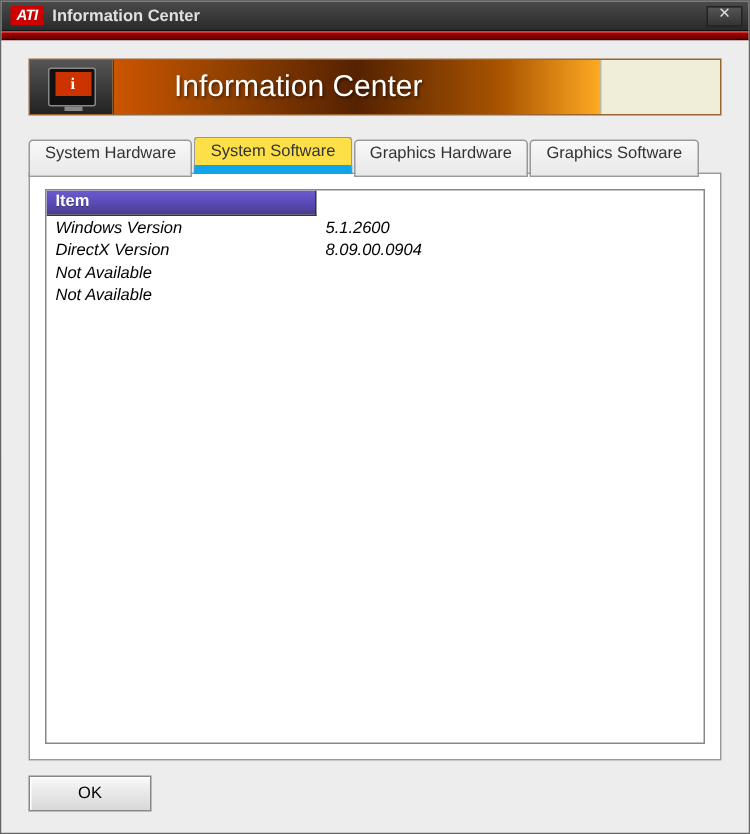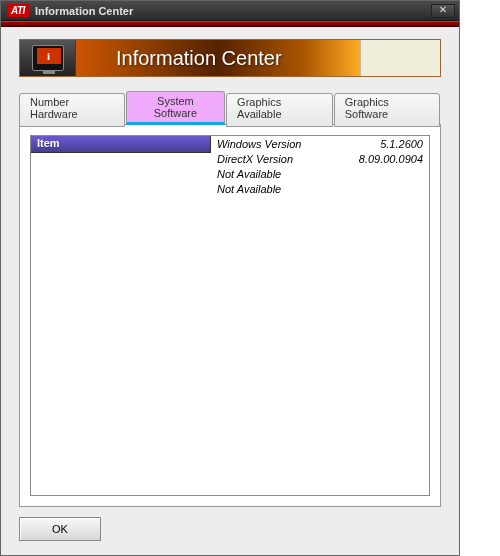--- a/index.html
+++ b/index.html
@@ -5,21 +5,21 @@
     * { box-sizing: border-box; margin: 0; padding: 0; }
     body {
       width: 500px;
       height: 556px;
       font-family: Tahoma, Arial, sans-serif;
       font-size: 11px;
       background: #ffffff;
       overflow: hidden;
     }
     .window {
-      width: 460px;
+      width: 500px;
       height: 556px;
       border: 1px solid #666;
       background: linear-gradient(#f0f0f0, #e8e8e8);
       display: flex;
       flex-direction: column;
       box-shadow: inset 1px 1px 0 #fff;
     }
     .titlebar {
       height: 20px;
       background: linear-gradient(to bottom, #4a4a4a 0%, #3a3a3a 50%, #2a2a2a 100%);
@@ -144,22 +144,22 @@
       border: 1px solid #999;
       background: linear-gradient(#f8f8f8,#e8e8e8);
       font-size: 11px;
       border-top-left-radius: 3px;
       border-top-right-radius: 3px;
       margin-right: 1px;
       cursor: pointer;
       color: #333;
     }
     .tab.active {
-      background: #f0abfc;
-      border-bottom: 3px solid #0ea5e9;
+      background: #fde047;
+      border-bottom: 6px solid #0ea5e9;
       position: relative;
       top: 0;
       text-align: center;
     }
     .tab.inactive {
       position: relative;
       top: 2px;
       padding-top: 2px;
       padding-bottom: 2px;
     }
@@ -170,21 +170,21 @@
       padding: 10px;
       display: flex;
       flex-direction: column;
     }
     .listview {
       flex: 1;
       border: 1px solid #888;
       background: #fff;
       overflow: hidden;
       display: flex;
-      flex-direction: row;
+      flex-direction: column;
     }
     .lv-header {
       display: flex;
       height: 17px;
     }
     .lv-hcell {
       background: linear-gradient(to bottom, #6a5acd 0%, #5a4bb8 50%, #483d8b 100%);
       color: #fff;
       font-size: 11px;
       font-weight: bold;
@@ -246,23 +246,23 @@
       <div class="banner-icon-box">
         <div class="monitor-icon"></div>
       </div>
       <div class="banner-title-area">
         <span class="banner-title">Information Center</span>
       </div>
       <div class="banner-extra"></div>
     </div>
 
     <div class="tabs">
-      <div class="tab inactive">Number Hardware</div>
+      <div class="tab inactive">System Hardware</div>
       <div class="tab active">System Software</div>
-      <div class="tab inactive">Graphics Available</div>
+      <div class="tab inactive">Graphics Hardware</div>
       <div class="tab inactive">Graphics Software</div>
     </div>
 
     <div class="panel">
       <div class="listview">
         <div class="lv-header">
           <div class="lv-hcell col-item">Item</div>
         </div>
         <div class="lv-body">
           <div class="lv-row">

